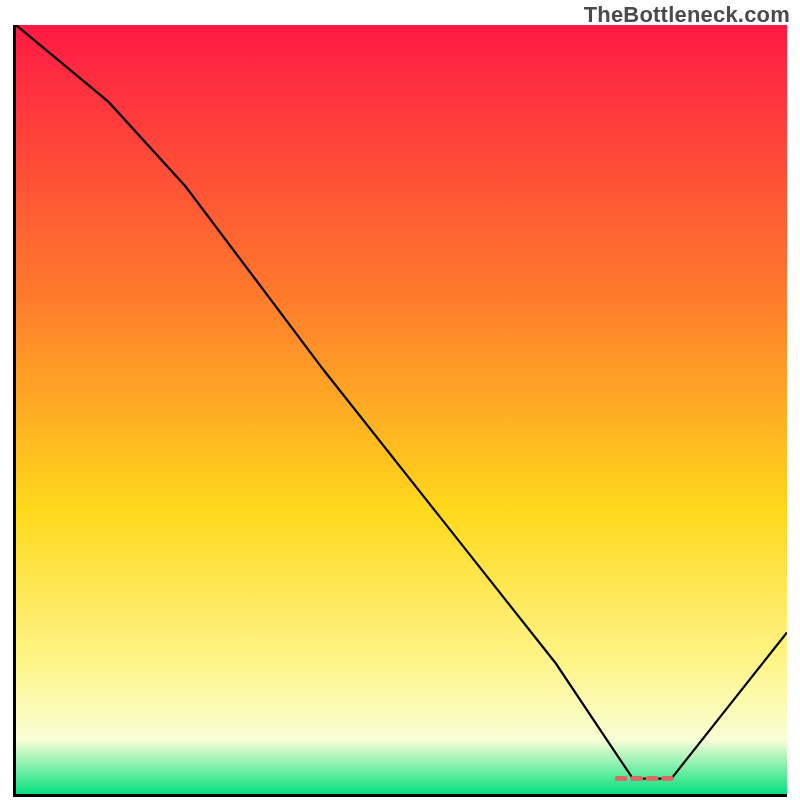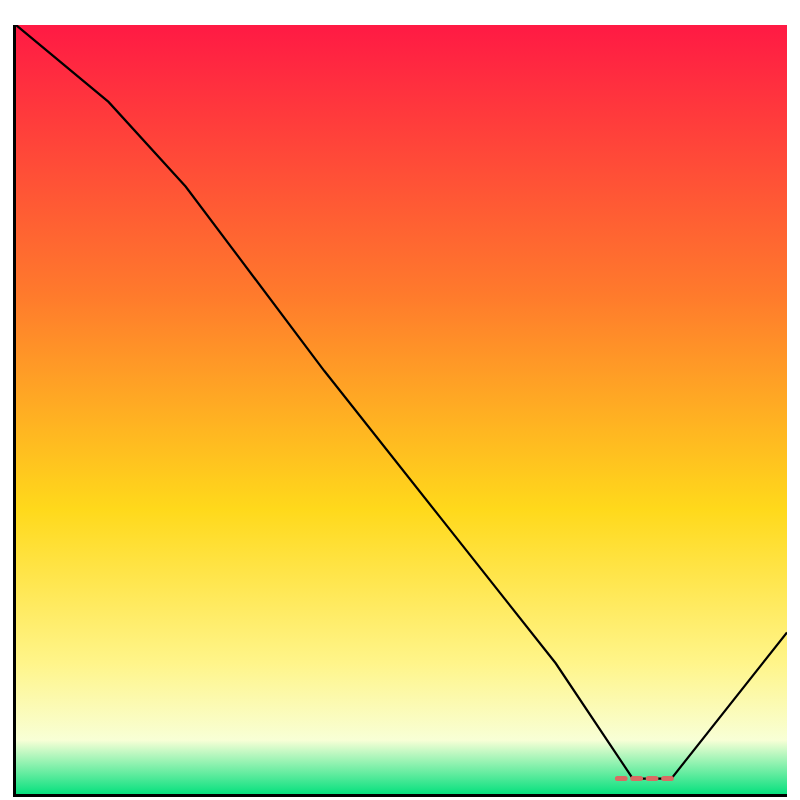--- a/index.html
+++ b/index.html
@@ -39,20 +39,21 @@
     display: block;
     width: 100%;
     height: 100%;
   }
 </style>
 </head>
 <body>
 
 <div class="canvas">
 
+  <div class="watermark">TheBottleneck.com</div>
 
   <div class="plot">
     <svg viewBox="0 0 100 100" preserveAspectRatio="none">
       <defs>
         <linearGradient id="bg" x1="0" y1="0" x2="0" y2="1">
           <stop offset="0" stop-color="#ff1a44"></stop>
           <stop offset="0.35" stop-color="#ff7a2c"></stop>
           <stop offset="0.63" stop-color="#ffd91b"></stop>
           <stop offset="0.83" stop-color="#fff58a"></stop>
           <stop offset="0.93" stop-color="#f8ffd6"></stop>

